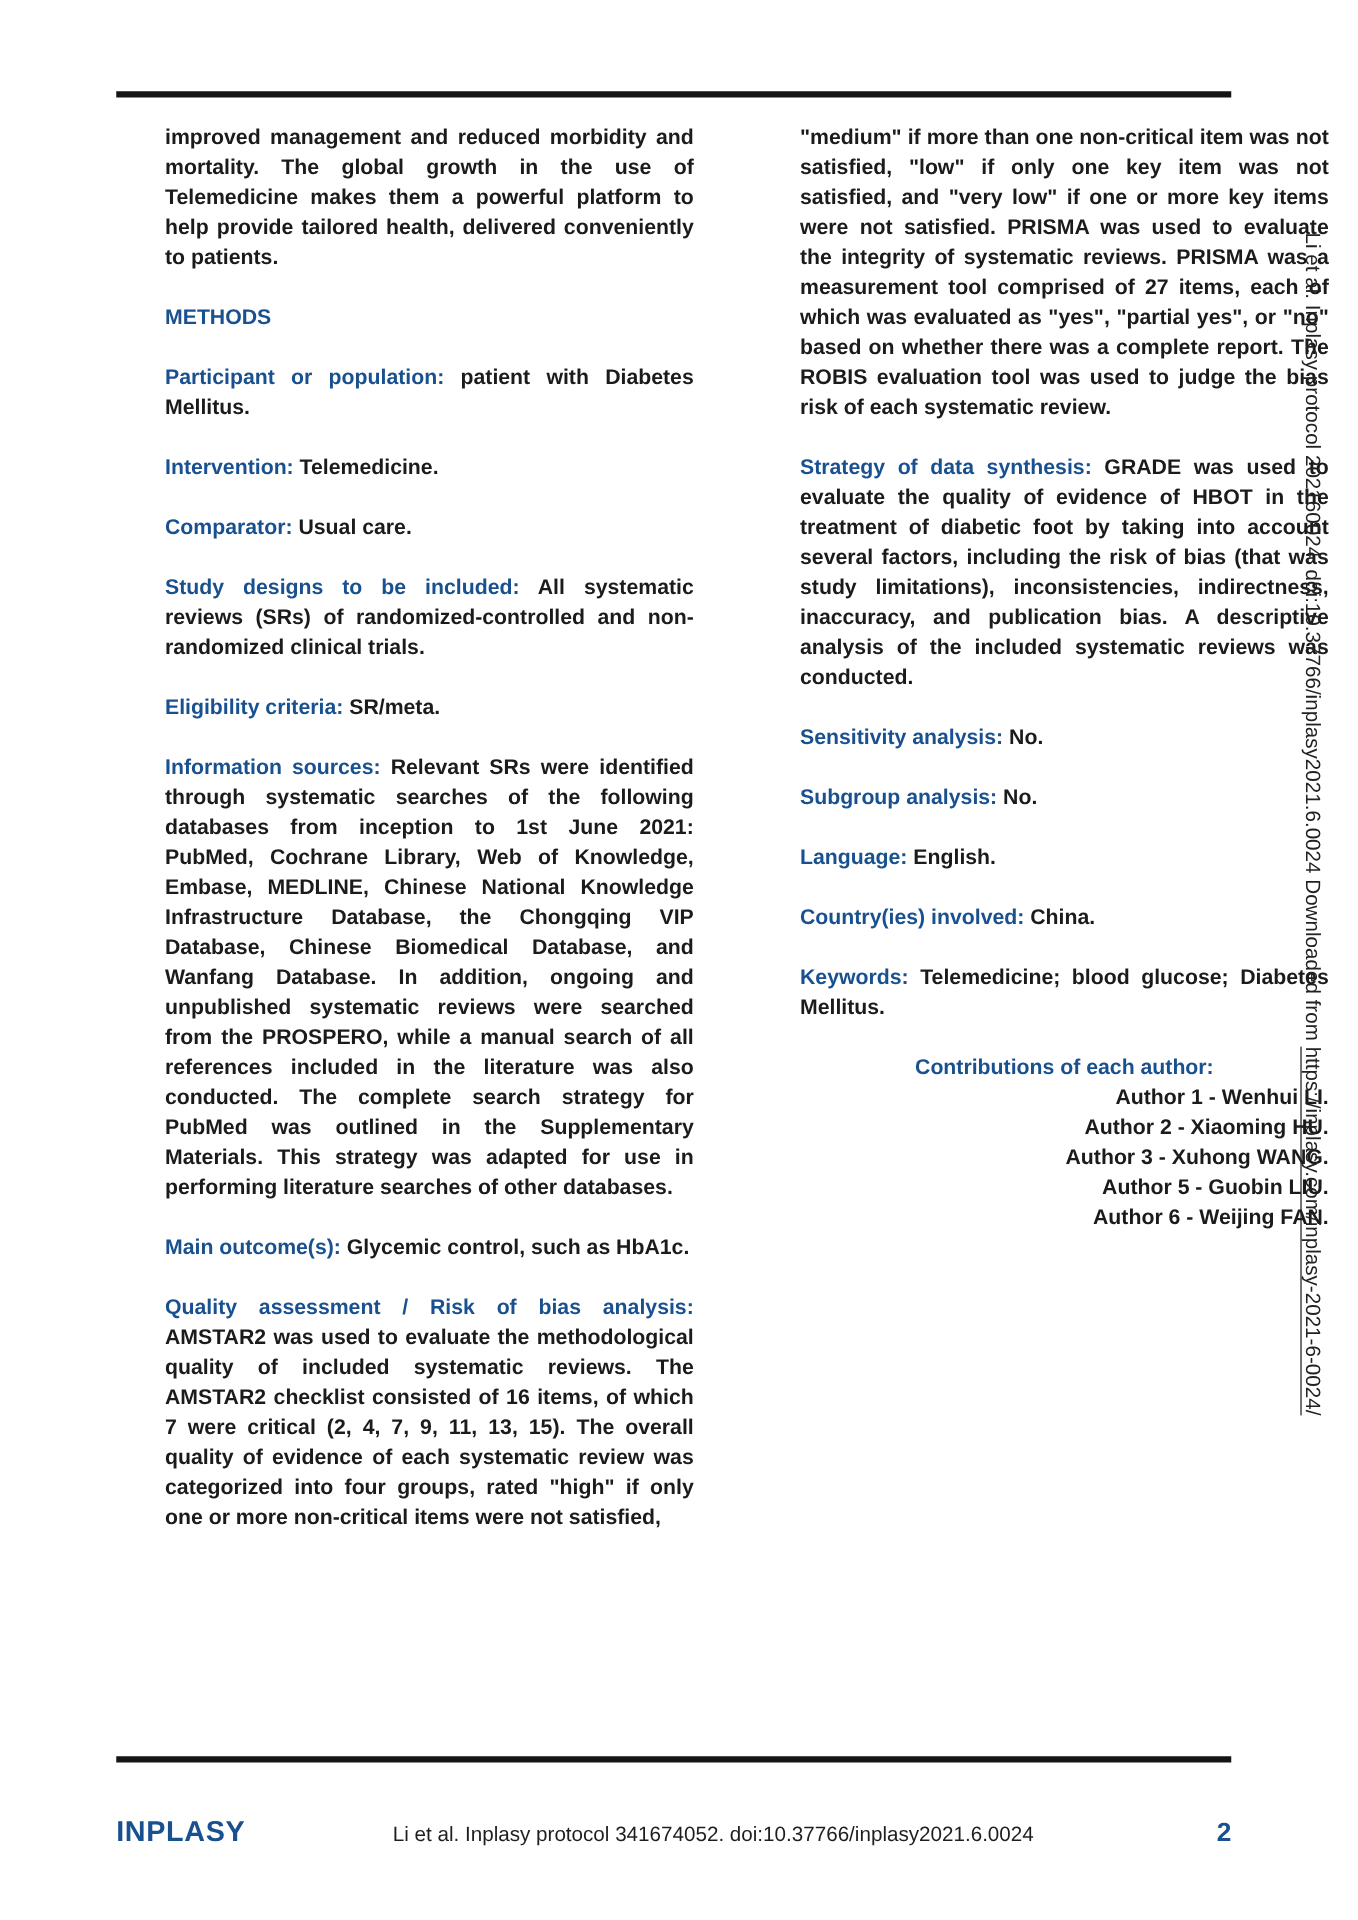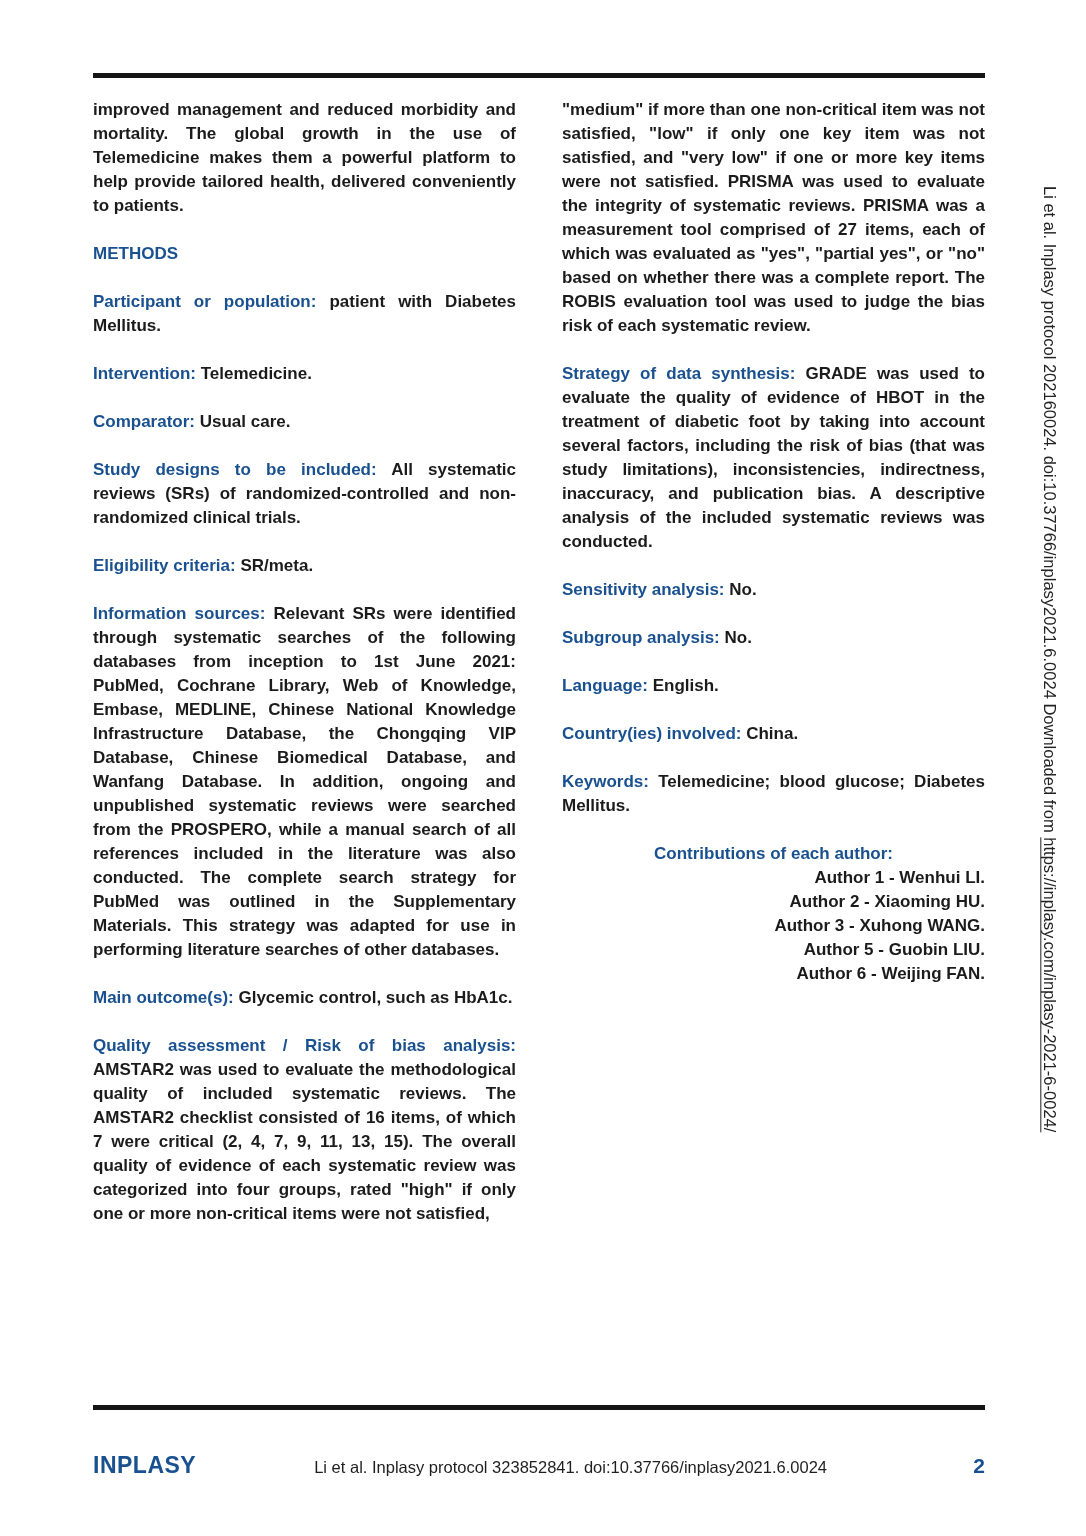--- a/index.html
+++ b/index.html
@@ -29,20 +29,21 @@
     position: absolute;
     left: 93px;
     top: 98px;
     width: 892px;
     display: flex;
     gap: 46px;
   }
   .col {
     width: 423px;
     flex: 0 0 423px;
+    margin-left: 39px;
   }
   .para {
     margin: 0 0 24px 0;
     font-size: 17px;
     line-height: 24px;
     font-weight: 700;
     color: #1b1b1b;
     text-align: justify;
   }
   .label {
@@ -142,17 +143,17 @@
     </div>
 
   </div>
 
   <div class="sidebar-citation"><span>Li et al. Inplasy protocol 202160024. doi:10.37766/inplasy2021.6.0024 Downloaded from </span><a class="link" href="#">https://inplasy.com/inplasy-2021-6-0024/</a></div>
 
   <div class="rule rule-bottom"></div>
 
   <div class="footer">
     <span class="logo">INPLASY</span>
-    <span class="cite">Li et al. Inplasy protocol 323852841. doi:10.37766/inplasy2021.6.0024</span>
+    <span class="cite">Li et al. Inplasy protocol 341674052. doi:10.37766/inplasy2021.6.0024</span>
     <span class="pagenum">2</span>
   </div>
 
 </div>
 
 </body></html>

